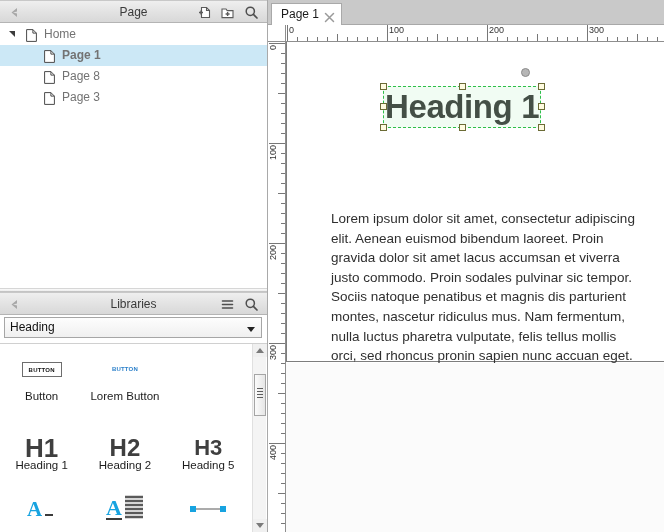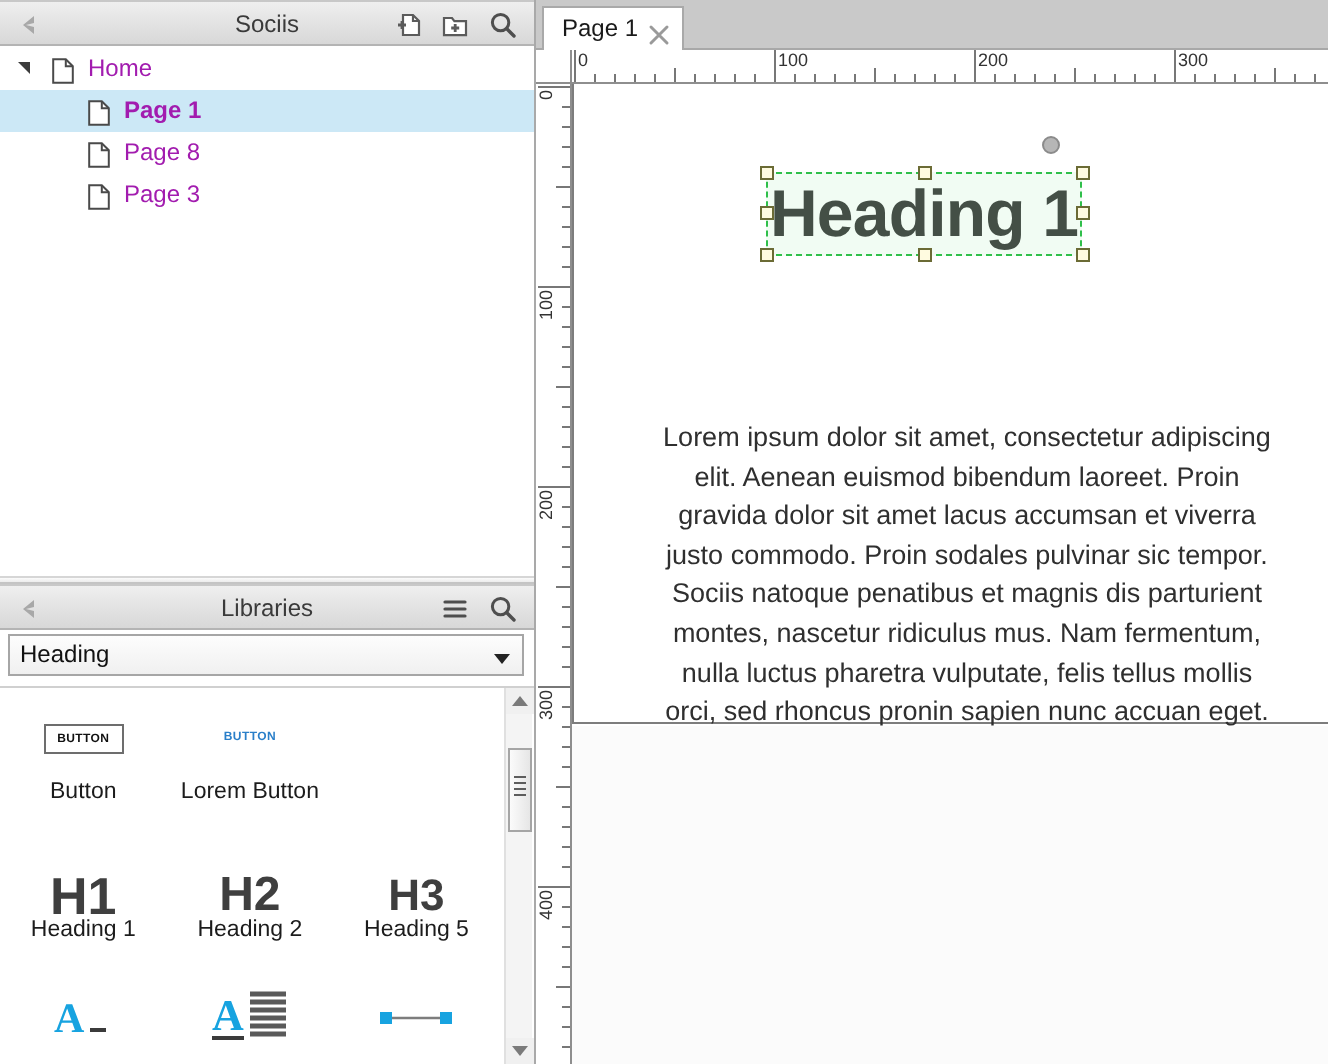--- a/index.html
+++ b/index.html
@@ -58,21 +58,21 @@
     width: 267px; height: 260px;
     background: #ffffff;
     overflow: hidden;
   }
   .tree-row {
     position: relative;
     height: 21px;
     line-height: 21px;
     white-space: nowrap;
     font-size: 12px;
-    color: #a21caf;
+    color: #737373;
     cursor: default;
   }
   .tree-row.selected {
     background: #cce8f6;
     font-weight: bold;
   }
   .tree-arrow {
     position: absolute;
     left: 9px; top: 7px;
     width: 0; height: 0;
@@ -383,40 +383,39 @@
   }
 
   
   #para-widget {
     position: absolute;
     left: 44px; top: 167px;
     width: 305px;
     font-size: 13.5px;
     line-height: 19.6px;
     color: #2f2f2f;
-    text-align: center;
   }
 
   
   .ns { user-select: none; }
 </style>
 </head>
 <body>
 
 <div id="app">
 
   <div id="left-col">
 
     <div class="panel-header top-hdr ns">
       <span class="hdr-icon" style="left:6px;">
         <svg width="17" height="17" viewBox="0 0 17 17">
           <path d="M11 4 L5.5 8.5 L11 13 L11 9.5 L7 8.5 L11 7.5 Z" fill="#a8a8a8"></path>
         </svg>
       </span>
-      <span class="panel-title">Sociis</span>
+      <span class="panel-title">Page</span>
       <span class="hdr-icon" style="left:196px;">
         <svg width="17" height="17" viewBox="0 0 17 17">
           <path d="M5.5 3.5 h5 l3 3 v7 h-8 z" fill="#ffffff" stroke="#5b5b5b" stroke-width="1.1"></path>
           <path d="M10.5 3.5 v3 h3" fill="none" stroke="#5b5b5b" stroke-width="1.1"></path>
           <path d="M3 8.5 h4 M5 6.5 v4" stroke="#5b5b5b" stroke-width="1.4"></path>
         </svg>
       </span>
       <span class="hdr-icon" style="left:219px;">
         <svg width="17" height="17" viewBox="0 0 17 17">
           <path d="M3 5 h4 l1.2 1.6 H14 v7 H3 z" fill="#ffffff" stroke="#5b5b5b" stroke-width="1.1"></path>

